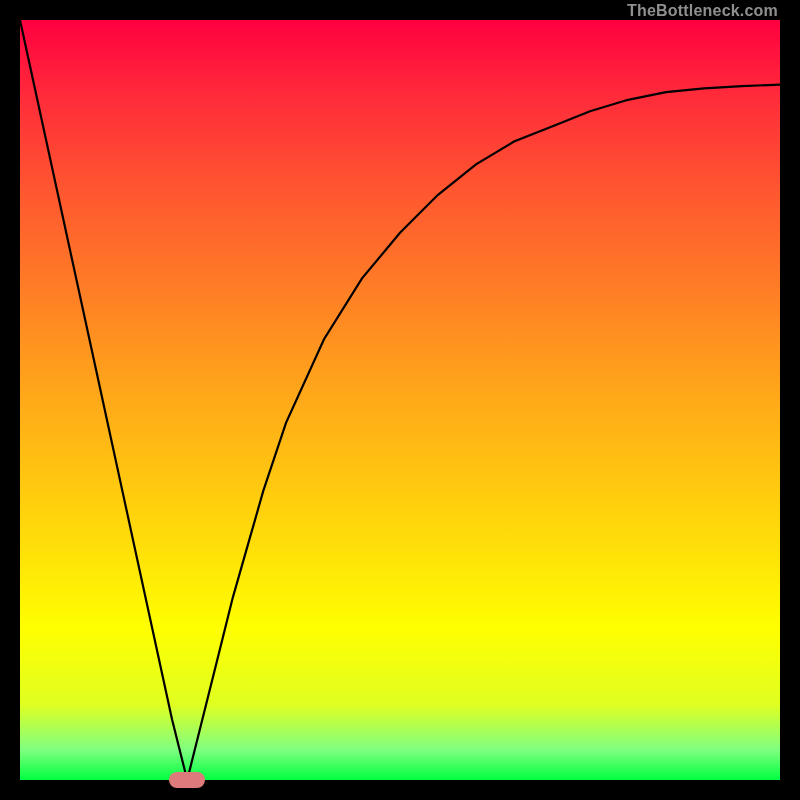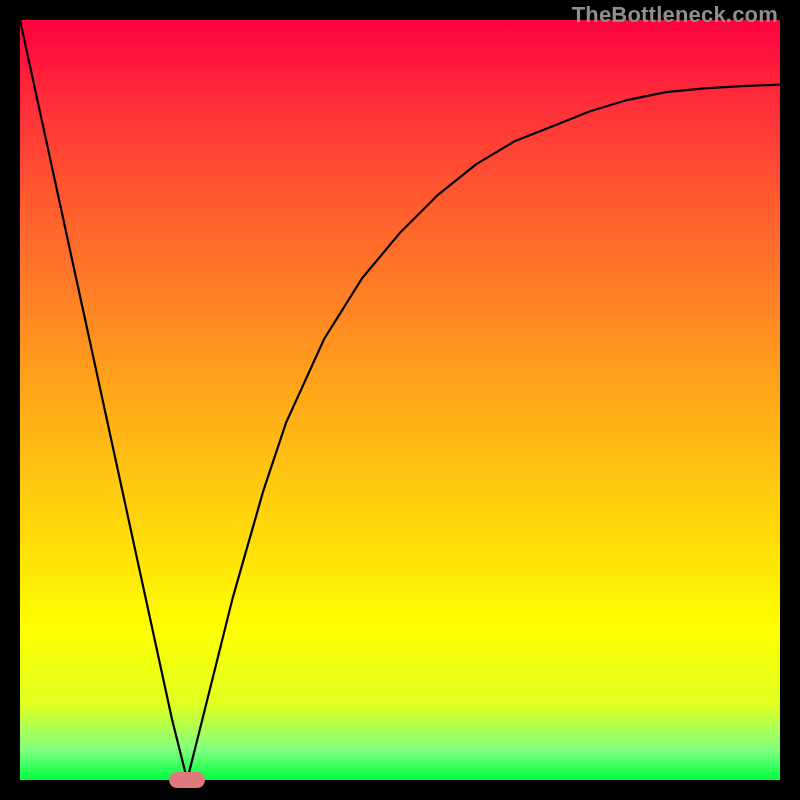--- a/index.html
+++ b/index.html
@@ -27,21 +27,21 @@
       #ffff00 80%,
       #e0ff20 90%,
       #80ff80 96%,
       #00ff40 100%);
   }
   .watermark {
     position: absolute;
     top: 2px;
     right: 22px;
     font-family: Arial, Helvetica, sans-serif;
-    font-size: 22px;
+    font-size: 16px;
     font-weight: bold;
     color: #8f8f8f;
     letter-spacing: 0.2px;
   }
   svg.curve {
     position: absolute;
     left: 0;
     top: 0;
     width: 760px;
     height: 760px;

